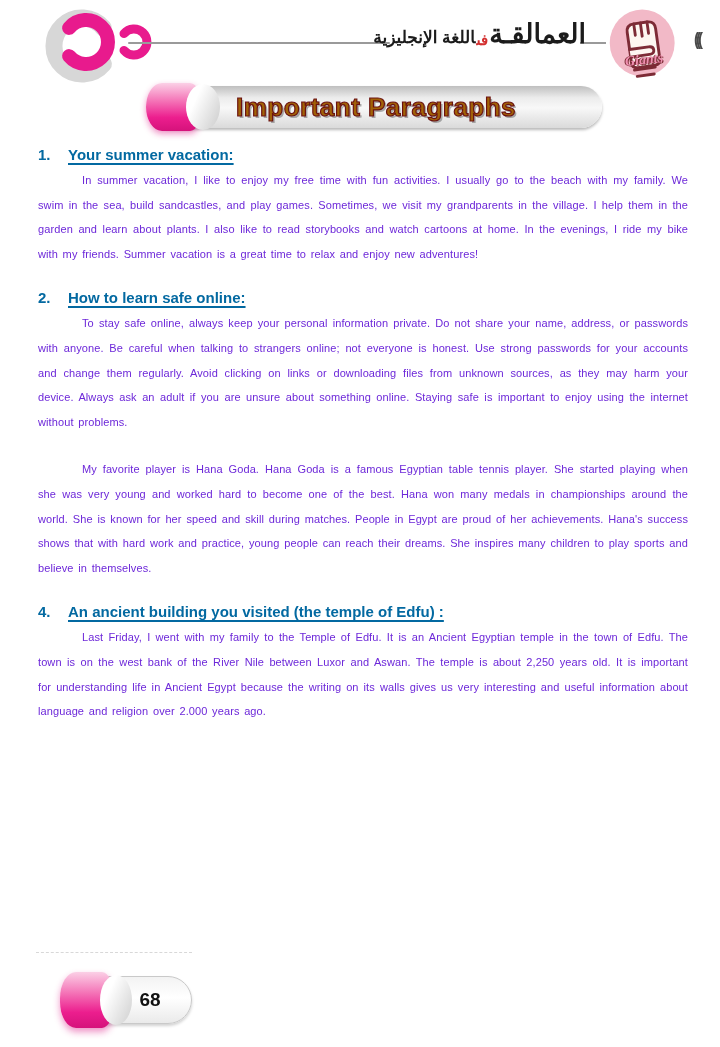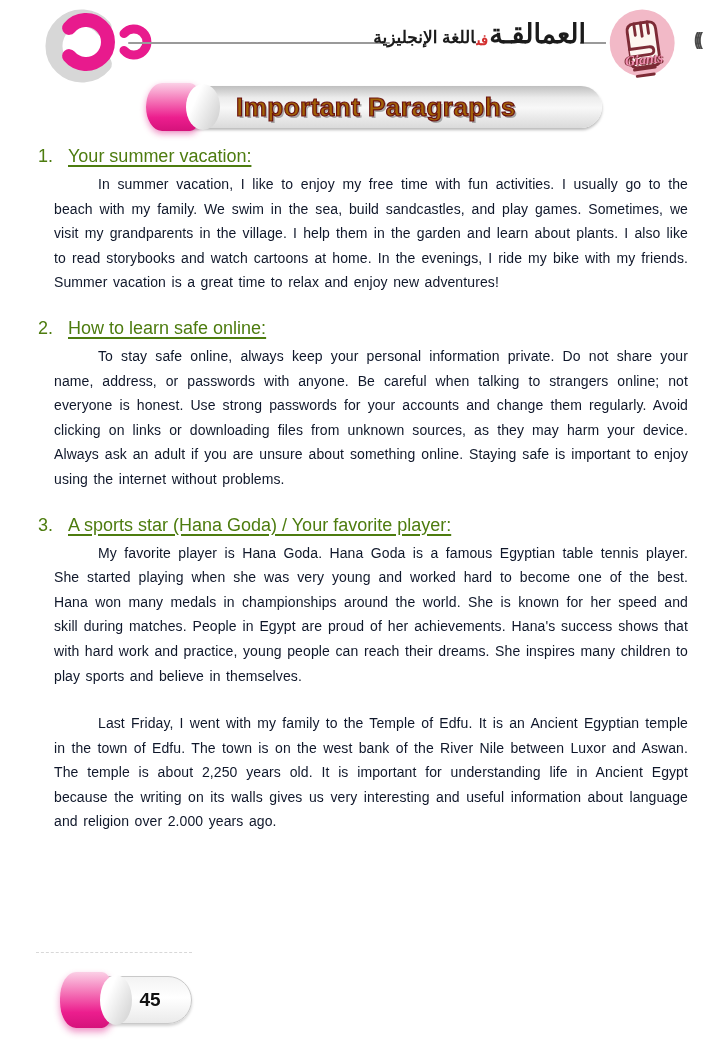--- a/index.html
+++ b/index.html
@@ -58,26 +58,26 @@
     position:absolute; left:150px; top:86px; width:452px; height:42px;
     display:flex; align-items:center; justify-content:center; z-index:5;
     font-size:26px; font-weight:bold; letter-spacing:.5px;
     color:#a16207; -webkit-text-stroke:1.2px #6b1111;
     text-shadow:2px 2px 0 rgba(110,110,110,.55);
   }
 
   
   .content { position:absolute; left:38px; top:146px; width:650px; }
   .section { margin-bottom:23px; }
-  .sec-head { font-size:18px; font-weight:normal; color:#4d7c0f; margin-bottom:5px; }
+  .sec-head { font-size:15px; font-weight:bold; color:#0369a1; margin-bottom:5px; }
   .sec-num { display:inline-block; min-width:30px; }
   .sec-title { text-decoration:underline; text-decoration-thickness:2px; text-underline-offset:3px; }
   .sec-body {
-    font-size:14px; line-height:24.6px; color:#0f172a;
-    text-align:justify; text-indent:44px; letter-spacing:.1px; word-spacing:1.5px;margin-left:16px;
+    font-size:11px; line-height:24.6px; color:#6d28d9;
+    text-align:justify; text-indent:44px; letter-spacing:.1px; word-spacing:1.5px;
   }
 
   
   .footer-rule {
     position:absolute; left:36px; top:952px; width:156px; height:0;
     border-top:1px dashed #d8d8d8;
   }
   .page-capsule {
     position:absolute; left:82px; top:976px; width:110px; height:48px;
     border-radius:10px 24px 24px 10px;
@@ -152,31 +152,31 @@
     </div>
 
     <div class="section">
       <div class="sec-head">
         <span class="sec-num">2.</span><span class="sec-title">How to learn safe online:</span>
       </div>
       <p class="sec-body">To stay safe online, always keep your personal information private. Do not share your name, address, or passwords with anyone. Be careful when talking to strangers online; not everyone is honest. Use strong passwords for your accounts and change them regularly. Avoid clicking on links or downloading files from unknown sources, as they may harm your device. Always ask an adult if you are unsure about something online. Staying safe is important to enjoy using the internet without problems.</p>
     </div>
 
     <div class="section">
-      <div class="sec-head">
-        <span class="sec-num">3.</span><span class="sec-title">A sports star (Hana Goda) / Your favorite player:</span>
-      </div>
       <p class="sec-body">My favorite player is Hana Goda. Hana Goda is a famous Egyptian table tennis player. She started playing when she was very young and worked hard to become one of the best. Hana won many medals in championships around the world. She is known for her speed and skill during matches. People in Egypt are proud of her achievements. Hana's success shows that with hard work and practice, young people can reach their dreams. She inspires many children to play sports and believe in themselves.</p>
     </div>
 
     <div class="section">
+      <div class="sec-head">
+        <span class="sec-num">4.</span><span class="sec-title">An ancient building you visited (the temple of Edfu) :</span>
+      </div>
       <p class="sec-body">Last Friday, I went with my family to the Temple of Edfu. It is an Ancient Egyptian temple in the town of Edfu. The town is on the west bank of the River Nile between Luxor and Aswan. The temple is about 2,250 years old. It is important for understanding life in Ancient Egypt because the writing on its walls gives us very interesting and useful information about language and religion over 2.000 years ago.</p>
     </div>
 
   </div>
 
   <div class="footer-rule"></div>
   <div class="page-capsule"></div>
   <div class="page-pill"></div>
   <div class="page-cap"></div>
-  <div class="page-number">45</div>
+  <div class="page-number">68</div>
 
 </div>
 
 </body></html>

